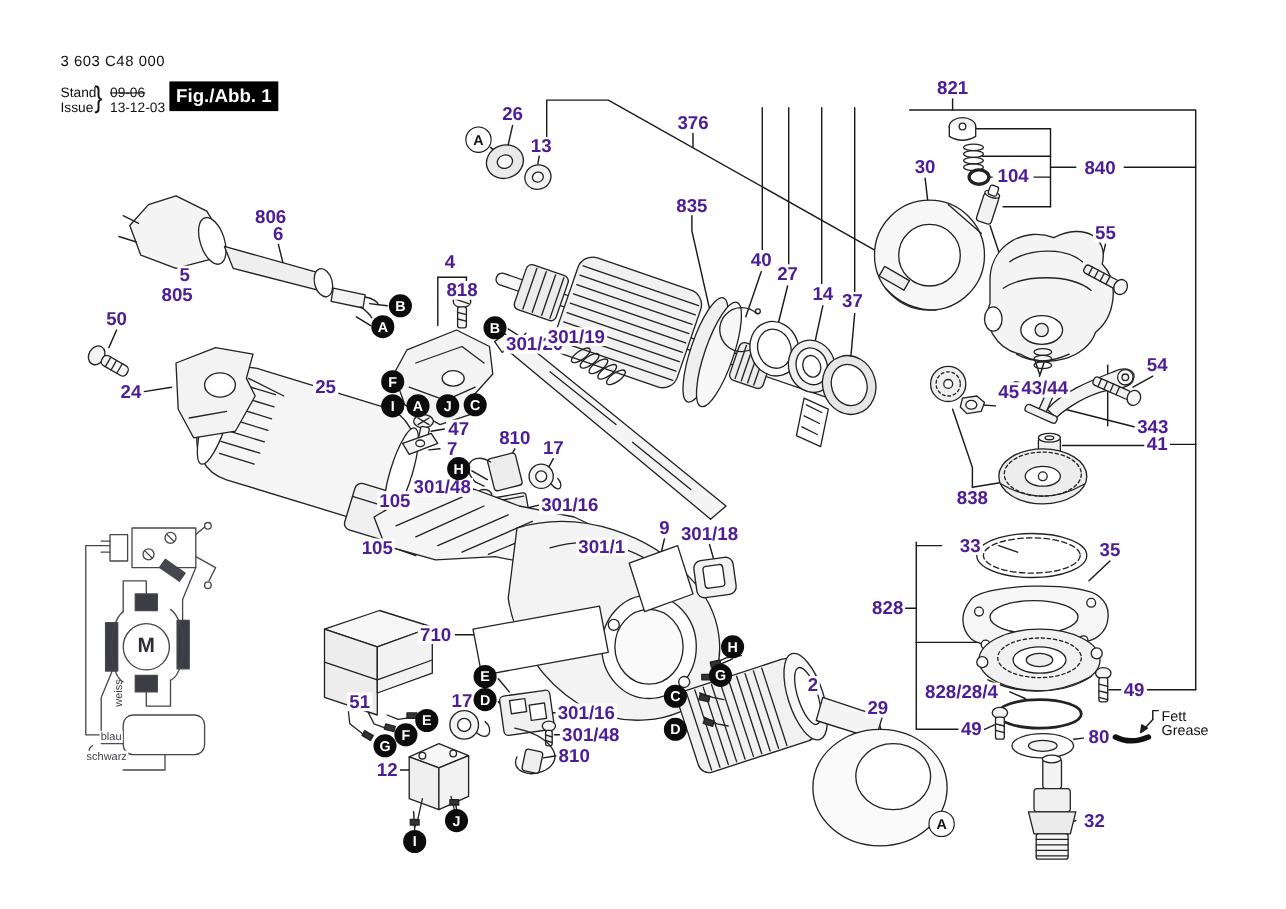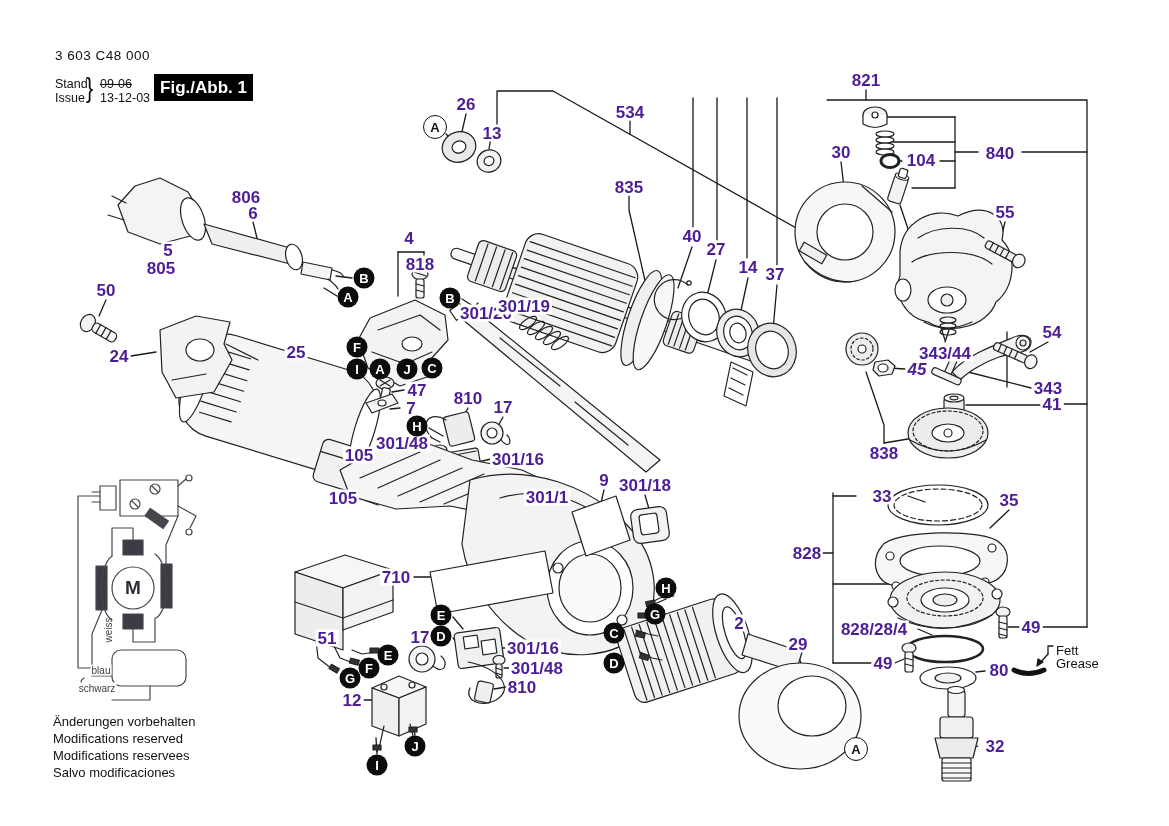--- a/index.html
+++ b/index.html
@@ -611,33 +611,27 @@
     <div>Stand</div>
     <div>Issue</div>
   </div>
   <div class="hdr-brace">}</div>
   <div class="hdr-vals">
     <div class="strike">09-06</div>
     <div>13-12-03</div>
   </div>
   <div class="figbox">Fig./Abb. 1</div>
 
-  <div class="footer">
-    <div>Änderungen vorbehalten</div>
-    <div>Modifications reserved</div>
-    <div>Modifications reservees</div>
-    <div>Salvo modificaciones</div>
-  </div>
 
   <div class="grease1">Fett</div>
   <div class="grease2">Grease</div>
   <div class="mlabel">M</div>
 <div class="plabel" style="left: 466px; top: 104px;">26</div>
       <div class="plabel" style="left: 492px; top: 121px; margin-top: 12px;">13</div>
-      <div class="plabel" style="left: 630px; top: 112px;">534</div>
+      <div class="plabel" style="left: 630px; top: 112px;">376</div>
       <div class="plabel" style="left: 629px; top: 187px;">835</div>
       <div class="plabel" style="left: 866px; top: 80px;">821</div>
       <div class="plabel" style="left: 841px; top: 152px;">30</div>
       <div class="plabel" style="left: 921px; top: 160px;">104</div>
       <div class="plabel" style="left: 1000px; top: 153px;">840</div>
       <div class="plabel" style="left: 1005px; top: 212px;">55</div>
       <div class="plabel" style="left: 246px; top: 197px;">806</div>
       <div class="plabel" style="left: 253px; top: 213px;">6</div>
       <div class="plabel" style="left: 168px; top: 250px;">5</div>
       <div class="plabel" style="left: 161px; top: 268px;">805</div>
@@ -646,21 +640,21 @@
       <div class="plabel" style="left: 296px; top: 352px;">25</div>
       <div class="plabel" style="left: 409px; top: 238px;">4</div>
       <div class="plabel" style="left: 420px; top: 264px;">818</div>
       <div class="plabel" style="left: 486px; top: 293px; margin-top: 20px;">301/20</div>
       <div class="plabel" style="left: 524px; top: 306px;">301/19</div>
       <div class="plabel" style="left: 692px; top: 236px;">40</div>
       <div class="plabel" style="left: 716px; top: 249px;">27</div>
       <div class="plabel" style="left: 748px; top: 267px;">14</div>
       <div class="plabel" style="left: 775px; top: 274px;">37</div>
       <div class="plabel" style="left: 945px; top: 353px;">343/44</div>
-      <div class="plabel" style="left: 917px; top: 369px; font-style: italic;">45</div>
+      <div class="plabel" style="left: 917px; top: 356px;">45</div>
       <div class="plabel" style="left: 1052px; top: 332px;">54</div>
       <div class="plabel" style="left: 1048px; top: 388px;">343</div>
       <div class="plabel" style="left: 1052px; top: 404px;">41</div>
       <div class="plabel" style="left: 884px; top: 453px;">838</div>
       <div class="plabel" style="left: 417px; top: 390px;">47</div>
       <div class="plabel" style="left: 411px; top: 408px;">7</div>
       <div class="plabel" style="left: 468px; top: 398px;">810</div>
       <div class="plabel" style="left: 503px; top: 407px;">17</div>
       <div class="plabel" style="left: 402px; top: 443px;">301/48</div>
       <div class="plabel" style="left: 518px; top: 459px;">301/16</div>

